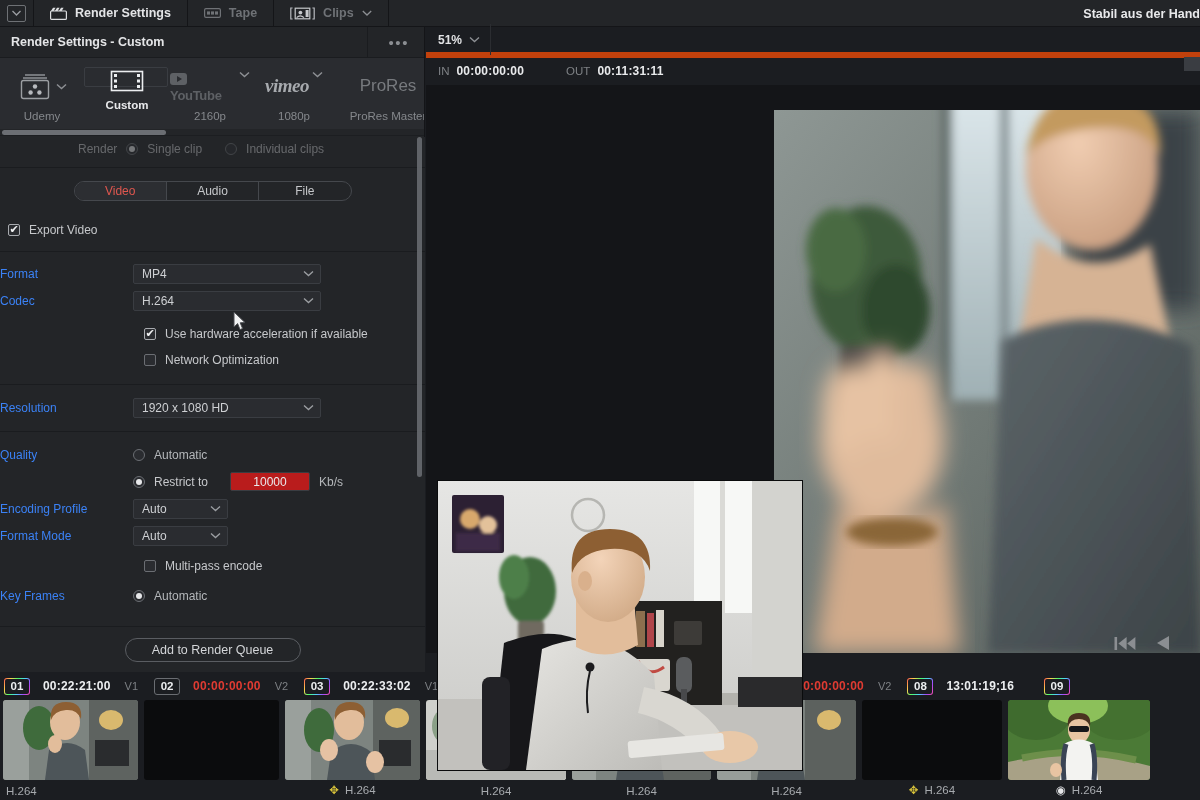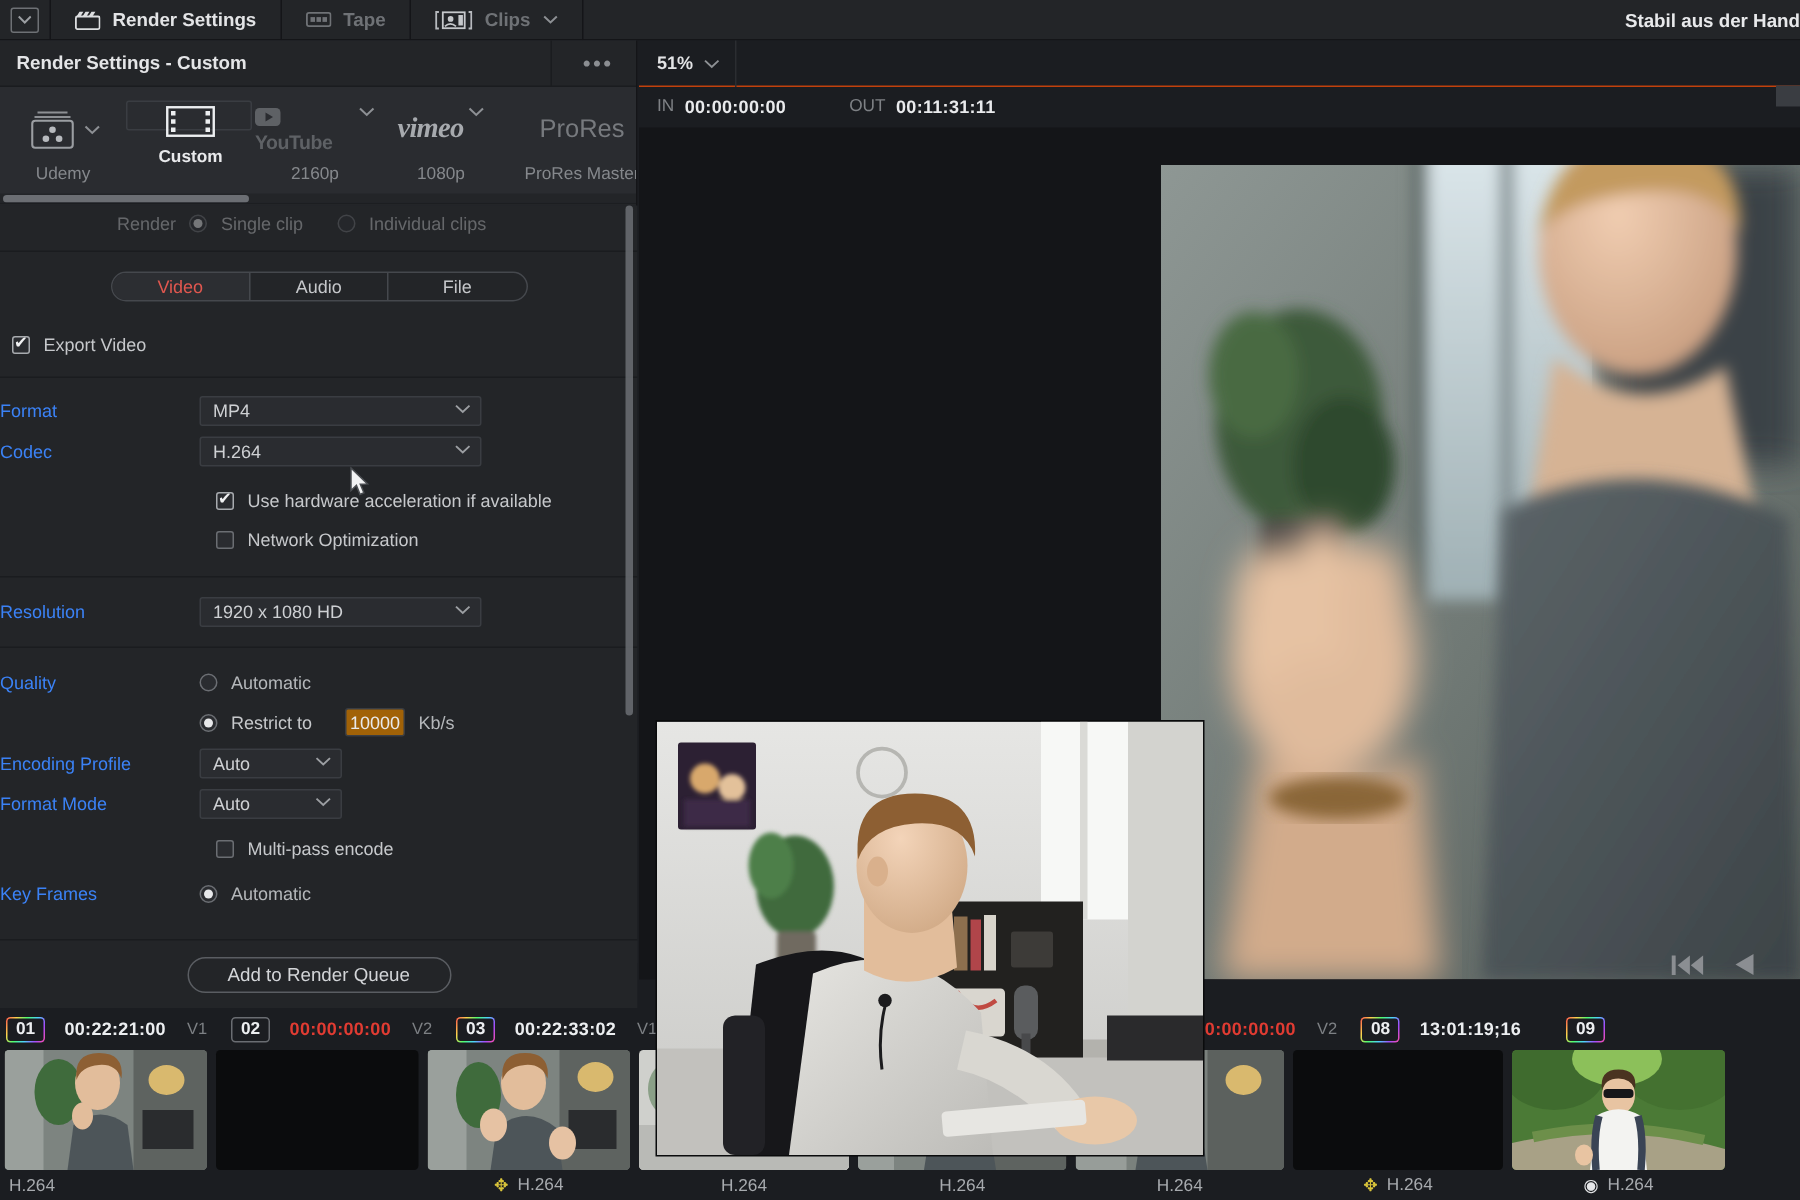--- a/index.html
+++ b/index.html
@@ -155,21 +155,21 @@
   .w-lg { width: 188px; }
   .w-sm { width: 95px; }
 
   .radio {
     width:12px;height:12px;border-radius:50%;border:1px solid #6b6e73;background:#2a2c30;
     display:flex;align-items:center;justify-content:center; flex:none;
   }
   .radio .dot { width:6px;height:6px;border-radius:50%;background:#e7e8ea; }
 
   .numfield {
-    width: 40px; height: 19px; background: #a16207; border: 1px solid #3a3d42; border-radius:2px;
+    width: 80px; height: 19px; background: #b91c1c; border: 1px solid #3a3d42; border-radius:2px;
     display:flex; align-items:center; justify-content:center;
     color:#e9eaec; font-size: 12px;
   }
   .unit { color:#b4b7ba; font-size:12px; margin-left:9px; }
 
   .vscroll {
     position:absolute; right:2px; top:110px; width:5px; height:340px;
     background:#6b6e73; border-radius:3px; opacity:.85;
   }
 
@@ -187,21 +187,21 @@
   
   .cursor { position:absolute; left:233px; top:311px; width:14px; height:20px; z-index: 60; }
 
   
   .viewer {
     position:absolute; left:426px; top:27px; width:774px; height:645px;
     background:#1b1d21;
   }
   .v-toolbar {
     height: 31px; display:flex; align-items:center;
-    border-bottom:1px solid #c2410c;
+    border-bottom:6px solid #c2410c;
   }
   .zoom-box {
     display:flex; align-items:center; gap:7px; padding: 0 10px 0 12px;
     height: 31px; border-right:1px solid #2b2d31;
   }
   .zoom-box .zv { font-size:12px; font-weight:bold; color:#e2e3e5; }
   .v-tc {
     height: 26px; display:flex; align-items:center; gap:7px; padding-left:12px;
     font-size: 12px;
   }

